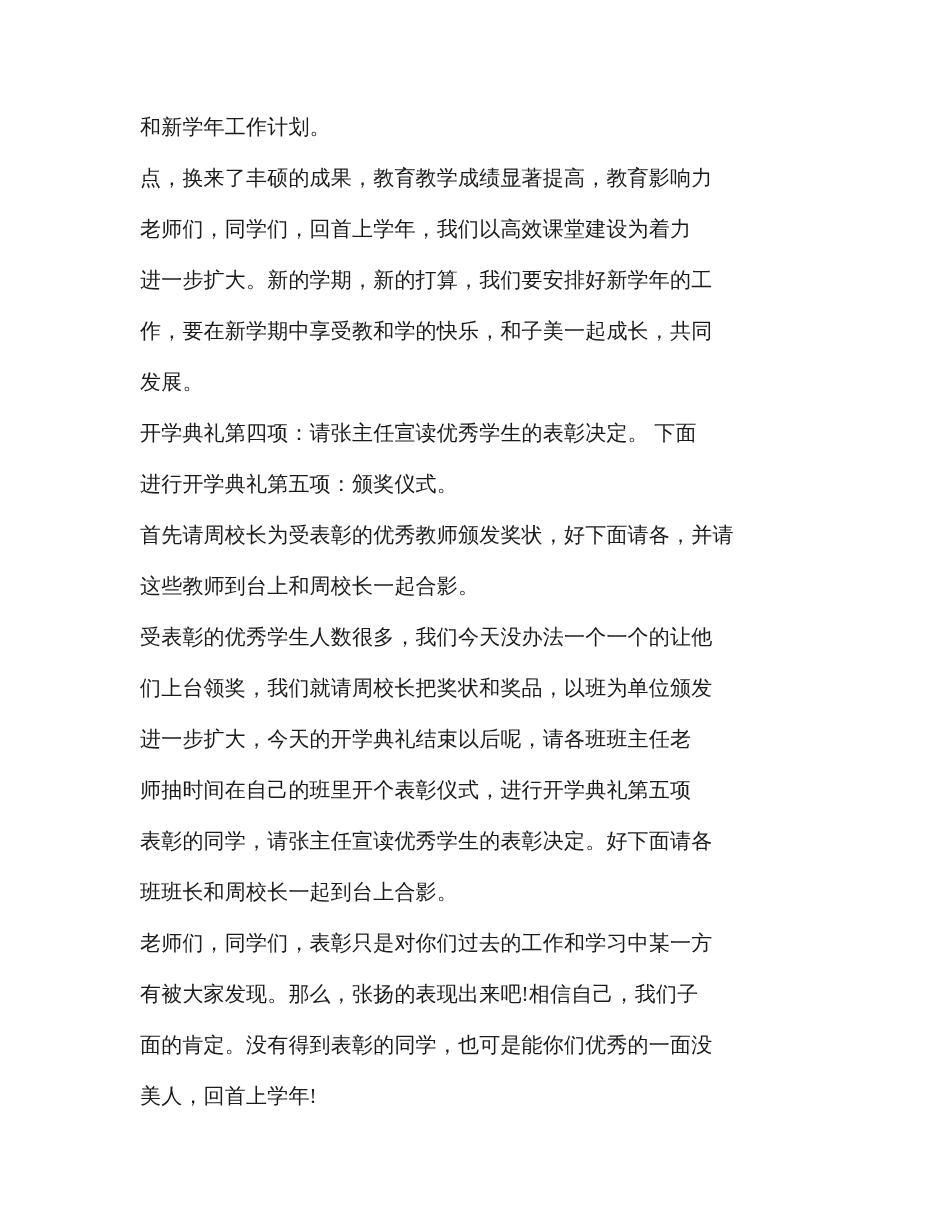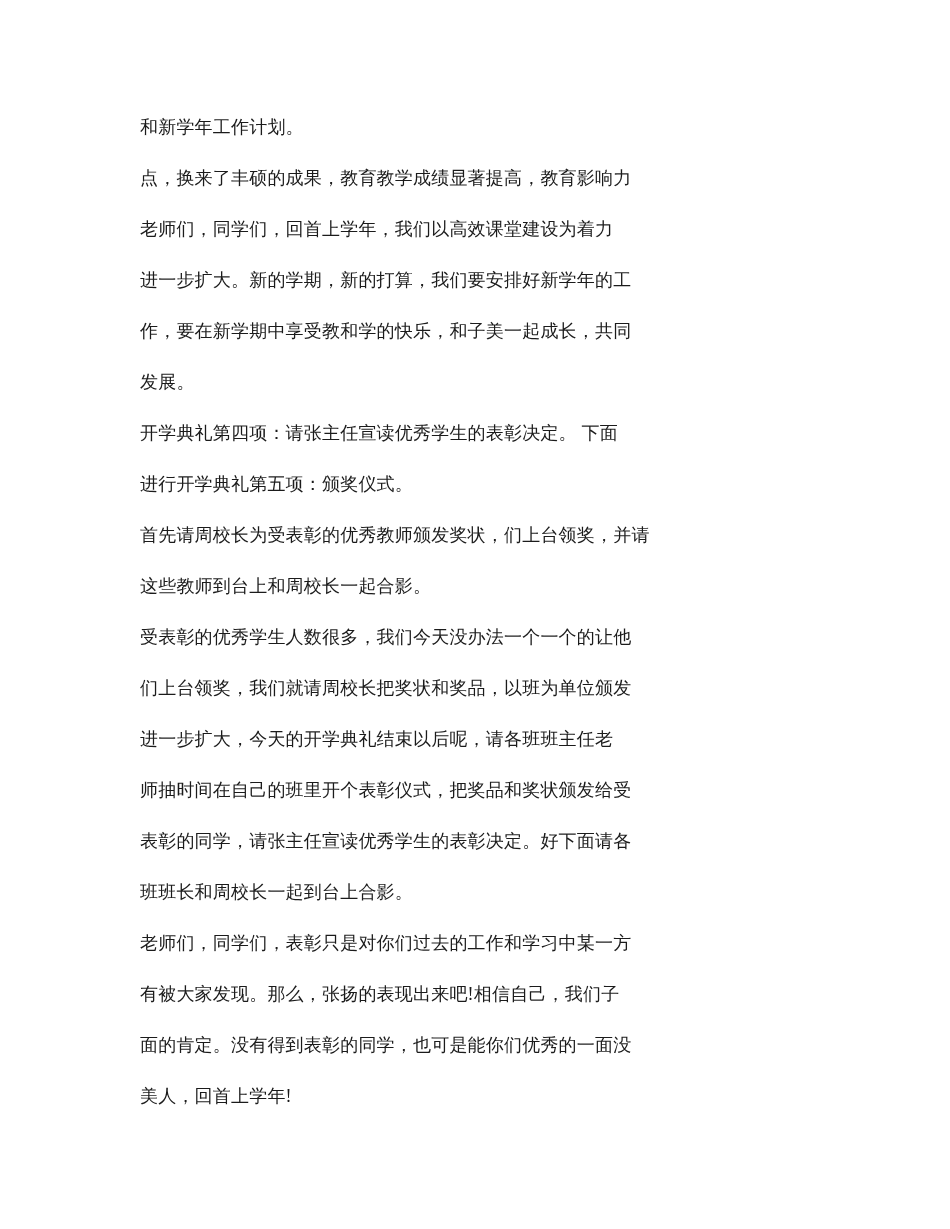--- a/index.html
+++ b/index.html
@@ -18,21 +18,21 @@
     height: 1229px;
     background: #ffffff;
     box-sizing: border-box;
   }
   .text-block {
     position: absolute;
     left: 140px;
     top: 102px;
     width: 690px;
     font-family: "Liberation Serif", "DejaVu Serif", serif;
-    font-size: 18px;
+    font-size: 21px;
     line-height: 51px;
     color: #1b1b1b;
     text-align: left;
   }
   .text-line {
     height: 51px;
     white-space: pre;
     letter-spacing: 0.2px;
   }
 </style>
@@ -42,26 +42,26 @@
 <div class="page">
   <div class="text-block" id="text-block" style="color: rgb(27, 27, 27);">
       <div class="text-line">和新学年工作计划。</div>
       <div class="text-line">点，换来了丰硕的成果，教育教学成绩显著提高，教育影响力</div>
       <div class="text-line">老师们，同学们，回首上学年，我们以高效课堂建设为着力</div>
       <div class="text-line">进一步扩大。新的学期，新的打算，我们要安排好新学年的工</div>
       <div class="text-line">作，要在新学期中享受教和学的快乐，和子美一起成长，共同</div>
       <div class="text-line">发展。</div>
       <div class="text-line">开学典礼第四项：请张主任宣读优秀学生的表彰决定。 下面</div>
       <div class="text-line">进行开学典礼第五项：颁奖仪式。</div>
-      <div class="text-line">首先请周校长为受表彰的优秀教师颁发奖状，们上台领奖，并请</div>
+      <div class="text-line">首先请周校长为受表彰的优秀教师颁发奖状，好下面请各，并请</div>
       <div class="text-line">这些教师到台上和周校长一起合影。</div>
       <div class="text-line">受表彰的优秀学生人数很多，我们今天没办法一个一个的让他</div>
       <div class="text-line">们上台领奖，我们就请周校长把奖状和奖品，以班为单位颁发</div>
       <div class="text-line">进一步扩大，今天的开学典礼结束以后呢，请各班班主任老</div>
-      <div class="text-line">师抽时间在自己的班里开个表彰仪式，把奖品和奖状颁发给受</div>
+      <div class="text-line">师抽时间在自己的班里开个表彰仪式，进行开学典礼第五项</div>
       <div class="text-line">表彰的同学，请张主任宣读优秀学生的表彰决定。好下面请各</div>
       <div class="text-line">班班长和周校长一起到台上合影。</div>
       <div class="text-line">老师们，同学们，表彰只是对你们过去的工作和学习中某一方</div>
       <div class="text-line">有被大家发现。那么，张扬的表现出来吧!相信自己，我们子</div>
       <div class="text-line">面的肯定。没有得到表彰的同学，也可是能你们优秀的一面没</div>
       <div class="text-line">美人，回首上学年!</div>
     </div>
 </div>
 
 </body></html>

